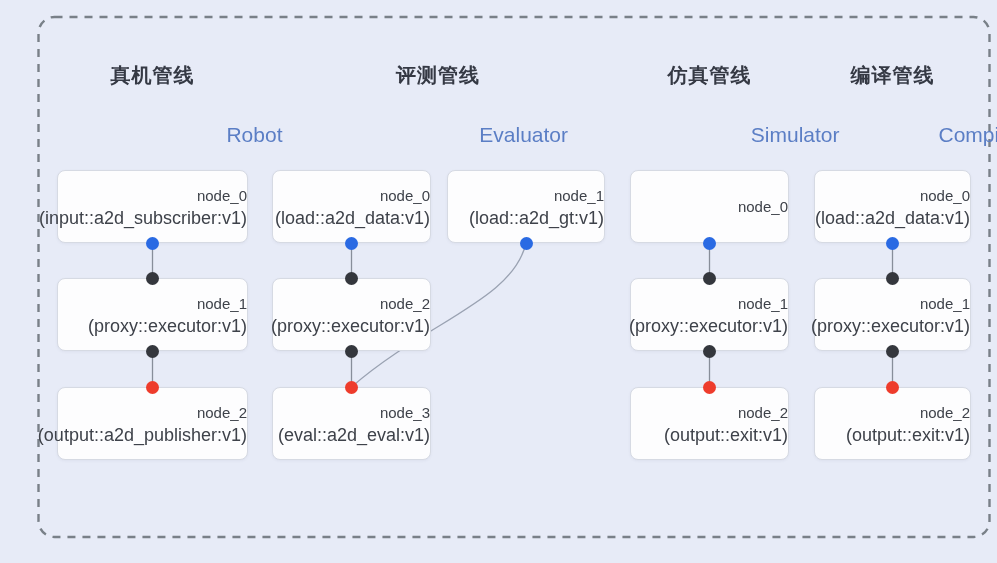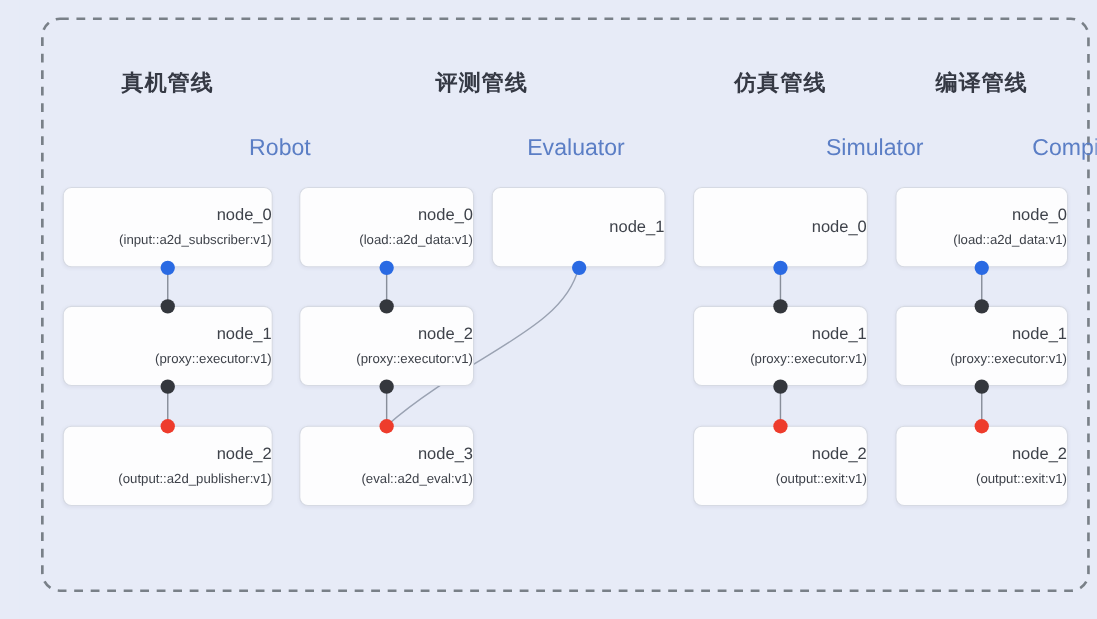--- a/index.html
+++ b/index.html
@@ -57,21 +57,21 @@
     justify-content: center;
     z-index: 2;
   }
   .node-name {
     font-size: 15px;
     line-height: 22px;
     color: #3e424a;
     text-align: center;
   }
   .node-type {
-    font-size: 12px;
+    font-size: 18px;
     line-height: 22px;
     color: #3e424a;
     text-align: center;
     white-space: nowrap;
   }
   .dot {
     position: absolute;
     width: 13px;
     height: 13px;
     border-radius: 50%;
@@ -125,20 +125,21 @@
     <div class="node-name">node_2</div>
     <div class="node-type">(output::a2d_publisher:v1)</div>
   </div>
 
   <div class="node" style="left:254px; top:170px; width:159px">
     <div class="node-name">node_0</div>
     <div class="node-type">(load::a2d_data:v1)</div>
   </div>
   <div class="node" style="left:429px; top:170px; width:158px">
     <div class="node-name">node_1</div>
+    <div class="node-type">(load::a2d_gt:v1)</div>
   </div>
   <div class="node" style="left:254px; top:278px; width:159px">
     <div class="node-name">node_2</div>
     <div class="node-type">(proxy::executor:v1)</div>
   </div>
   <div class="node" style="left:254px; top:387px; width:159px">
     <div class="node-name">node_3</div>
     <div class="node-type">(eval::a2d_eval:v1)</div>
   </div>
 

